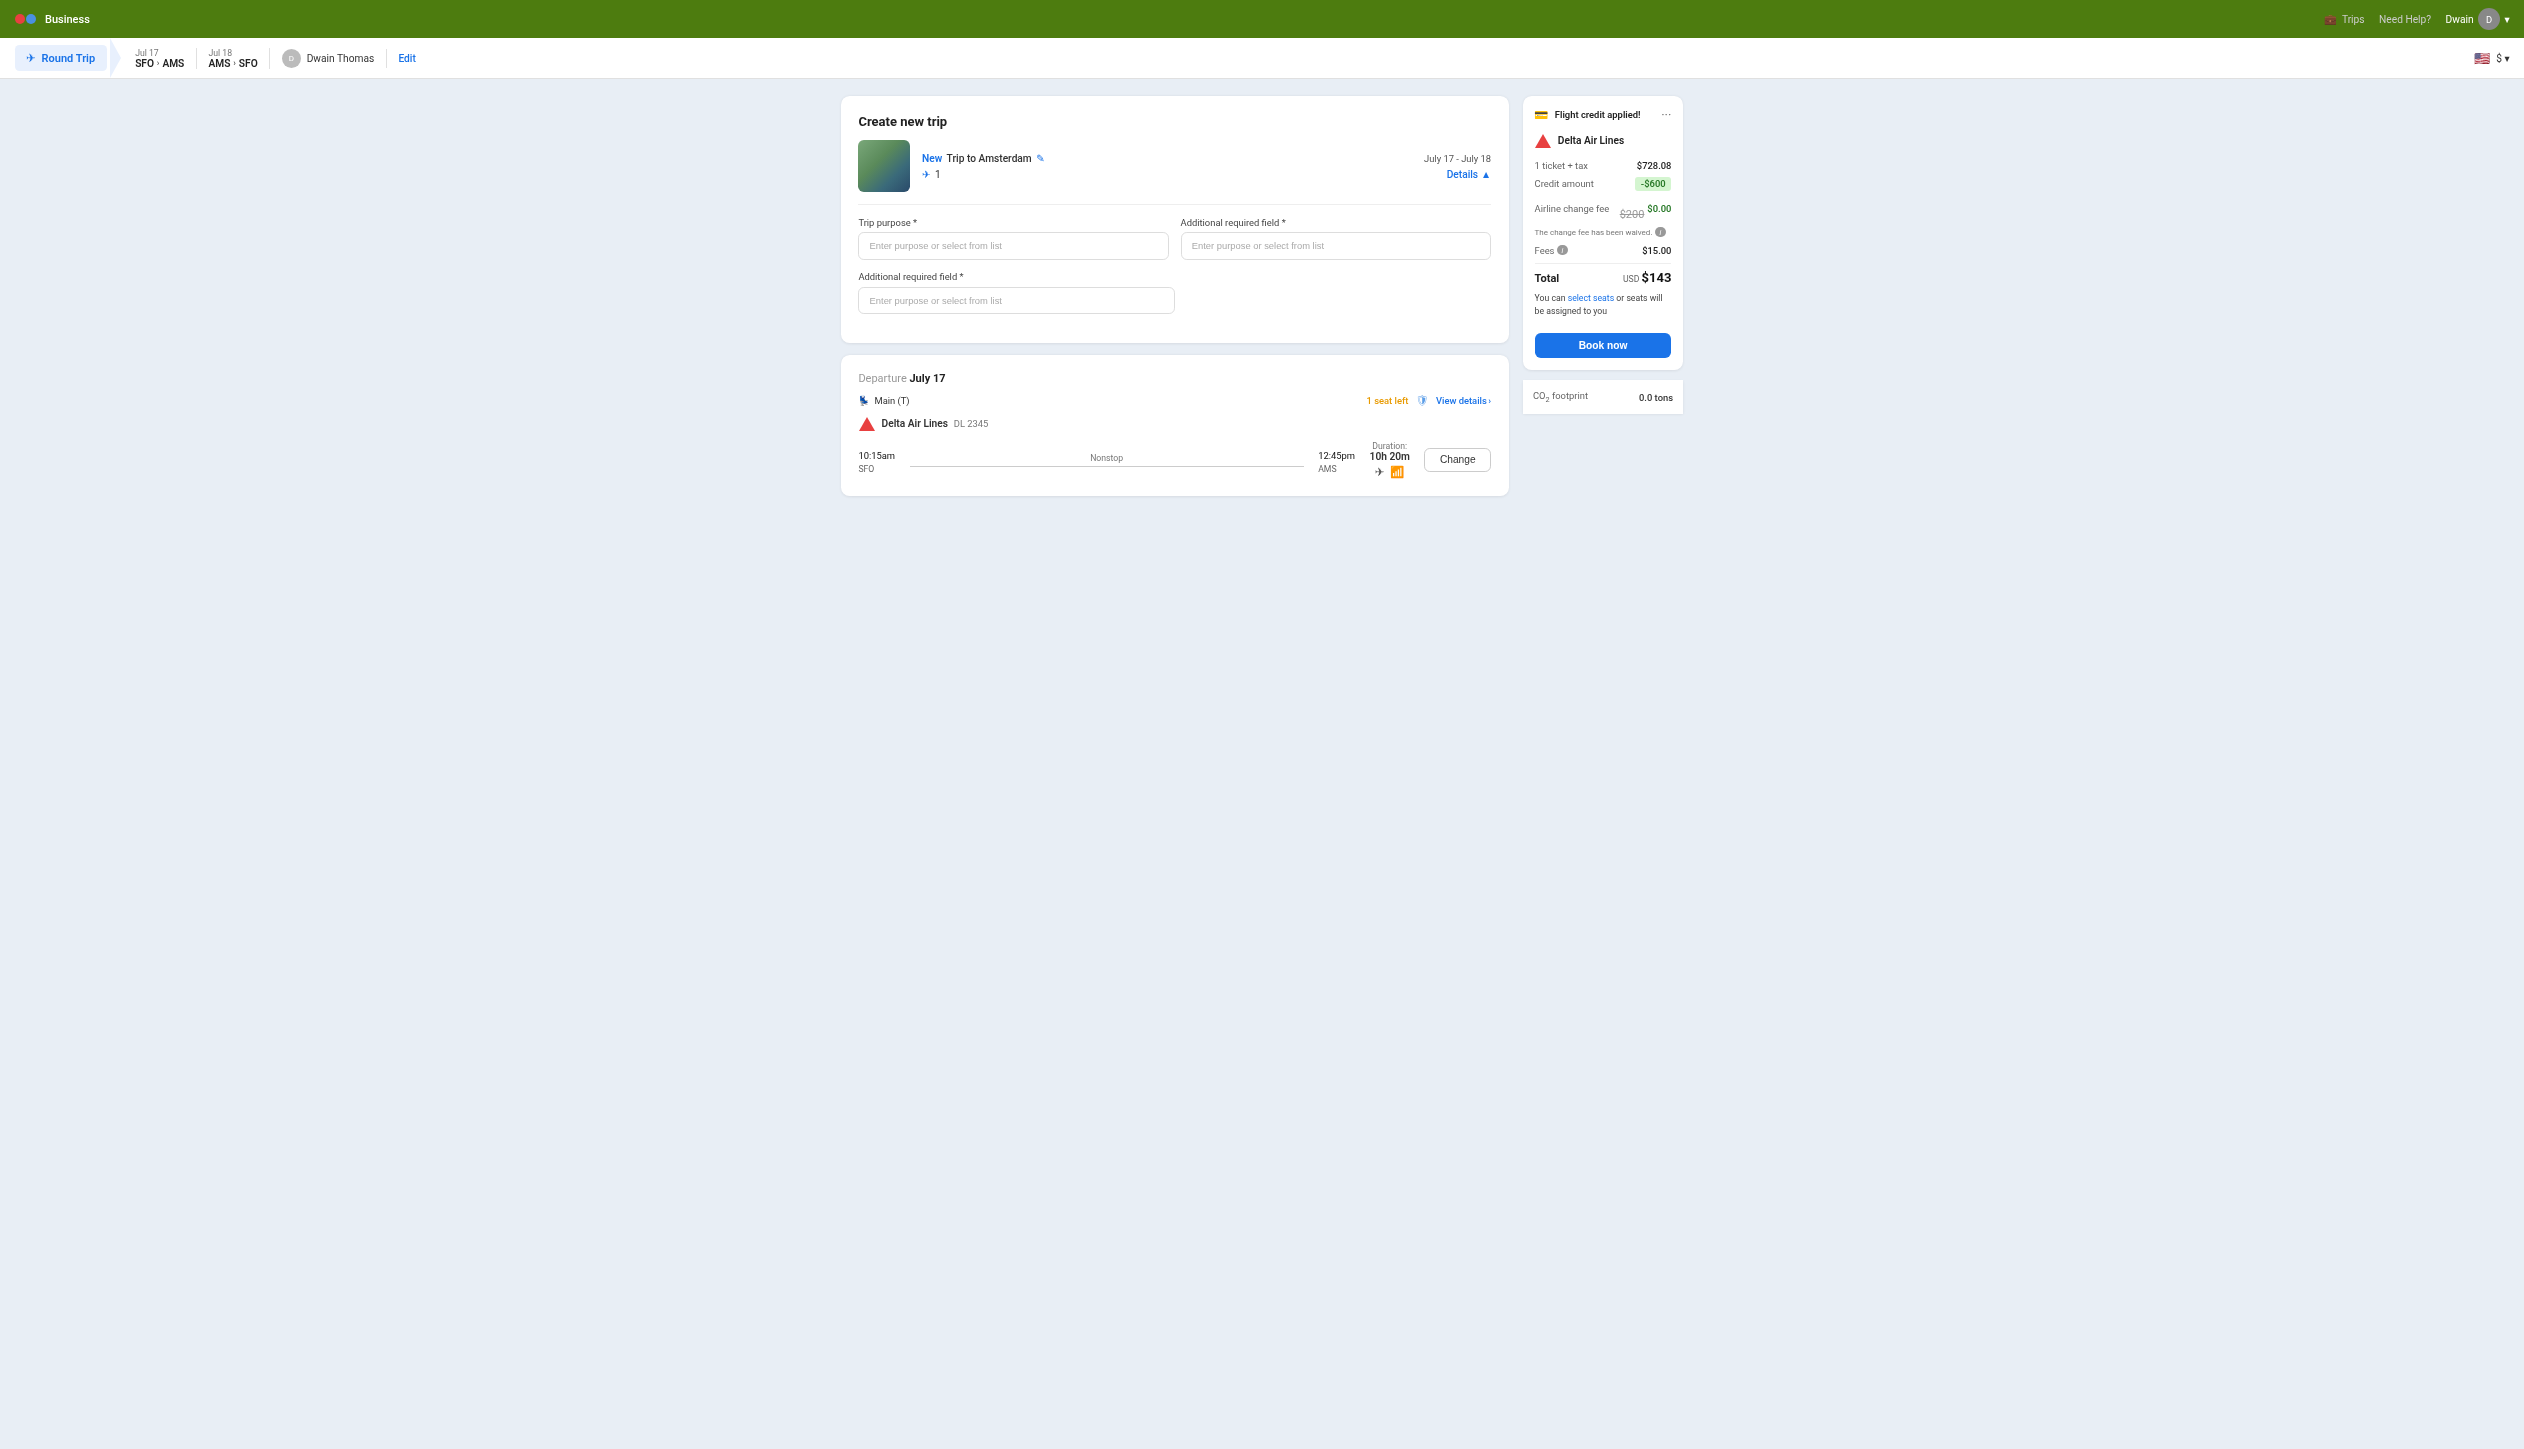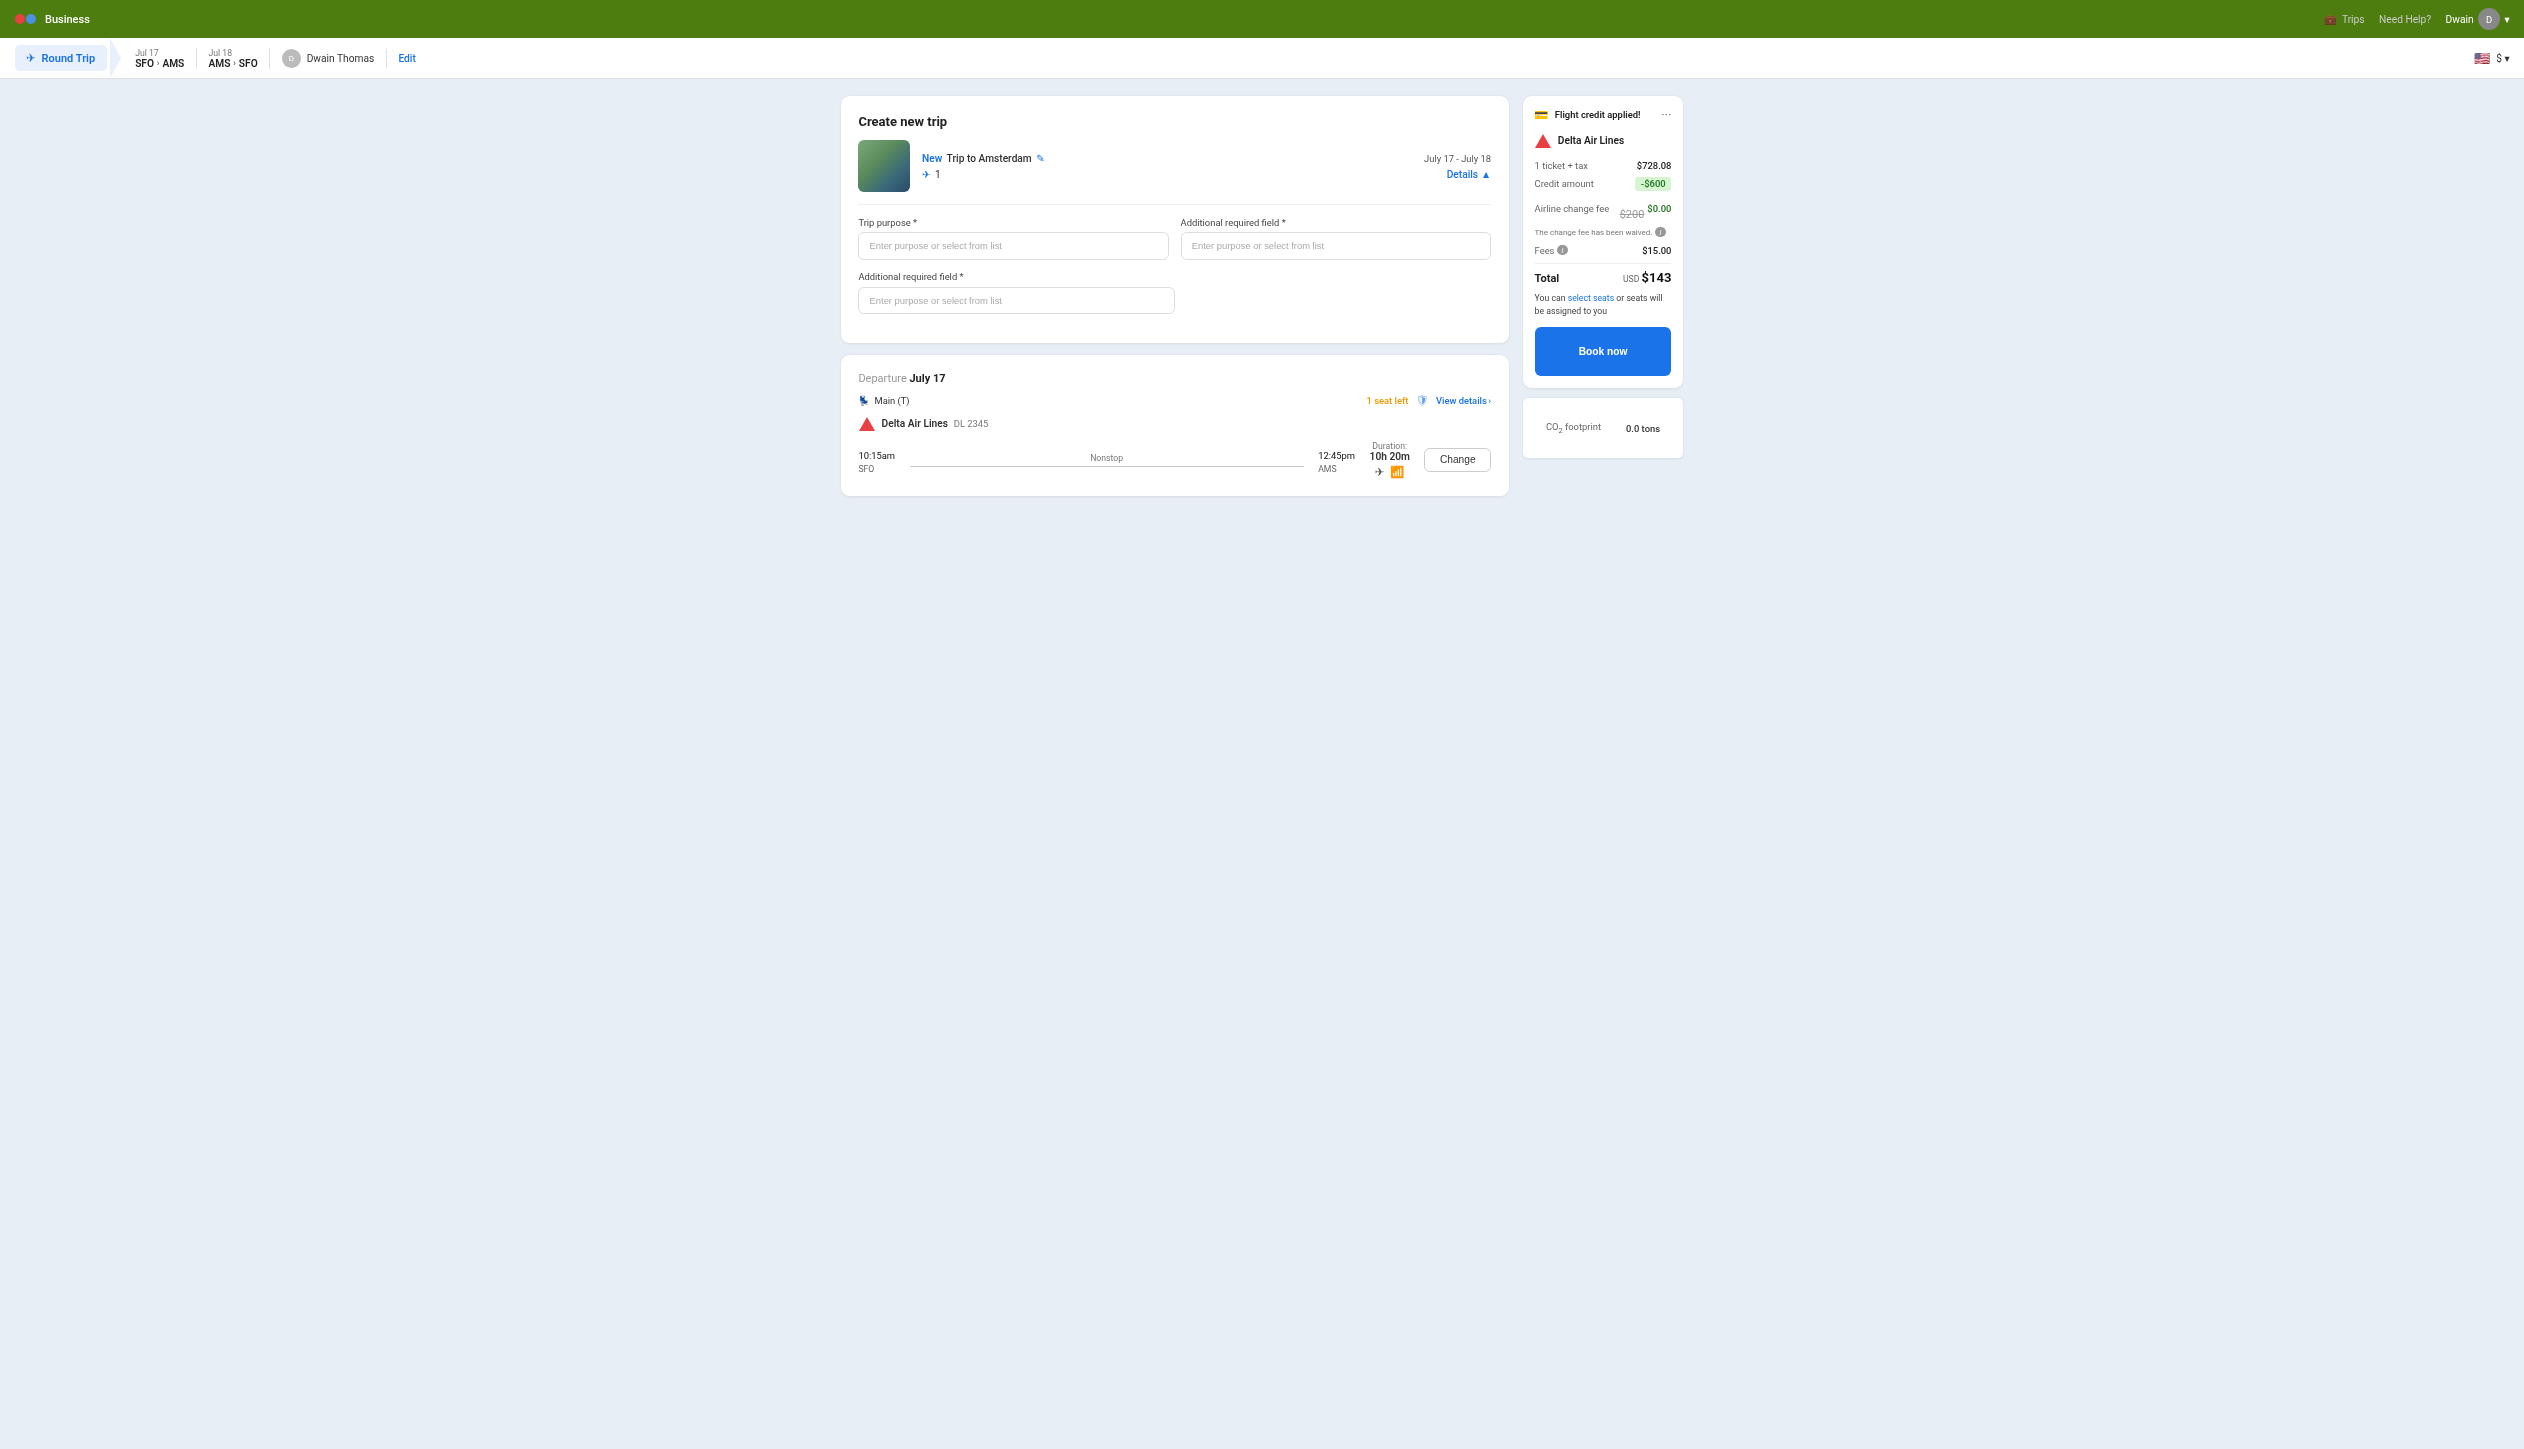--- a/index.html
+++ b/index.html
@@ -608,35 +608,35 @@
       line-height: 1.5;
     }
     .seats-link {
       color: #1a73e8;
       text-decoration: none;
       cursor: pointer;
     }
 
     .book-btn {
       width: 100%;
-      padding: 19px;
+      padding: 7px;
       background: #1a73e8;
       color: #fff;
       border: none;
       border-radius: 5.8px;
       font-size: 10.2px;
       font-weight: 600;
       cursor: pointer;
-      margin-top: 2px;
+      margin-top: 8px;
     }
 
     .co2-card {
       background: #fff;
-      border-radius: 5px;
-      padding: 23px;
+      border-radius: 0;
+      padding: 10px;
       box-shadow: 0 0.7px 2.9px rgba(0,0,0,0.08);
       display: flex;
       justify-content: space-between;
       align-items: center;
     }
     .co2-label {
       font-size: 9.4px;
       color: #666;
     }
     .co2-label sub {

